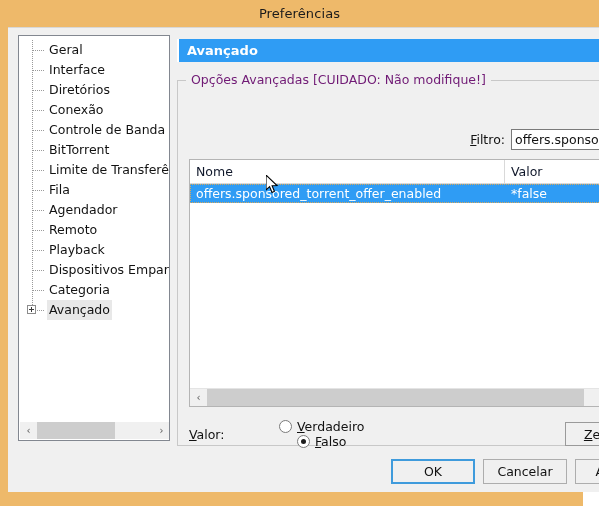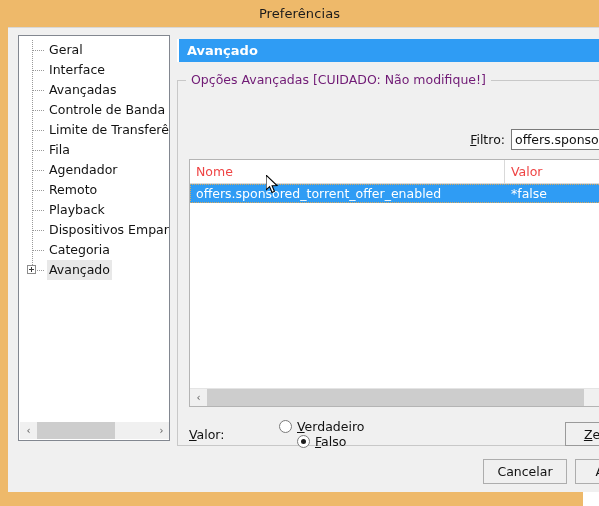--- a/index.html
+++ b/index.html
@@ -231,21 +231,21 @@
   #list-header {
     display: flex;
     height: 23px;
     background: #ffffff;
     border-bottom: 1px solid #d9d9d9;
   }
   .col-head {
     display: flex;
     align-items: center;
     font-size: 12.5px;
-    color: #ef4444;
+    color: #0f172a;
     padding-left: 6px;
     box-sizing: border-box;
     background: #ffffff;
   }
   .col-head.name { width: 315px; border-right: 1px solid #d9d9d9; }
   .col-head.value { flex: 1; }
 
   .list-row {
     display: flex;
     height: 19px;
@@ -381,22 +381,24 @@
   <div id="titlebar">
     <span class="title-text">Preferências</span>
   </div>
 
   <div id="client">
 
     <div id="sidebar">
       <div class="tree" id="tree-container">
           <div class="tree-item"><span class="label">Geral</span></div>
           <div class="tree-item"><span class="label">Interface</span></div>
-          <div class="tree-item"><span class="label">Avançadas</span></div>
+          <div class="tree-item"><span class="label">Diretórios</span></div>
+          <div class="tree-item"><span class="label">Conexão</span></div>
           <div class="tree-item"><span class="label">Controle de Banda</span></div>
+          <div class="tree-item"><span class="label">BitTorrent</span></div>
           <div class="tree-item"><span class="label">Limite de Transferência</span></div>
           <div class="tree-item"><span class="label">Fila</span></div>
           <div class="tree-item"><span class="label">Agendador</span></div>
           <div class="tree-item"><span class="label">Remoto</span></div>
           <div class="tree-item"><span class="label">Playback</span></div>
           <div class="tree-item"><span class="label">Dispositivos Emparelhados</span></div>
           <div class="tree-item"><span class="label">Categoria</span></div>
           <div class="tree-item selected"><span class="expander"></span><span class="label">Avançado</span></div>
         </div>
       <div id="sidebar-hscroll">
@@ -451,20 +453,21 @@
             <span><u>F</u>also</span>
           </div>
         </div>
     </div>
 
     <div id="reset-button">
         <u>Z</u>
         <span>erar</span>
       </div>
 
+    <div class="dlg-button default" id="btn-ok">OK</div>
     <div class="dlg-button" id="btn-cancel">Cancelar</div>
     <div class="dlg-button" id="btn-apply">Aplicar</div>
 
   </div>
 
   <svg id="cursor" viewBox="0 0 14 20" style="left: 266px; top: 175px;">
     <polygon points="0,0 0,15 3.6,11.6 6,17.4 8.4,16.3 6.1,10.8 11,10.6" fill="#ffffff" stroke="#000000" stroke-width="1.1" stroke-linejoin="miter"></polygon>
   </svg>
 
 </div>

